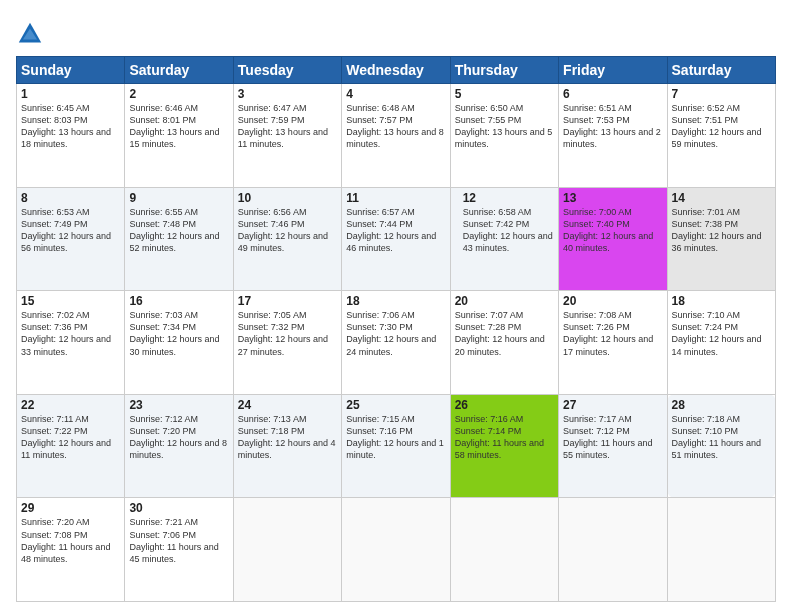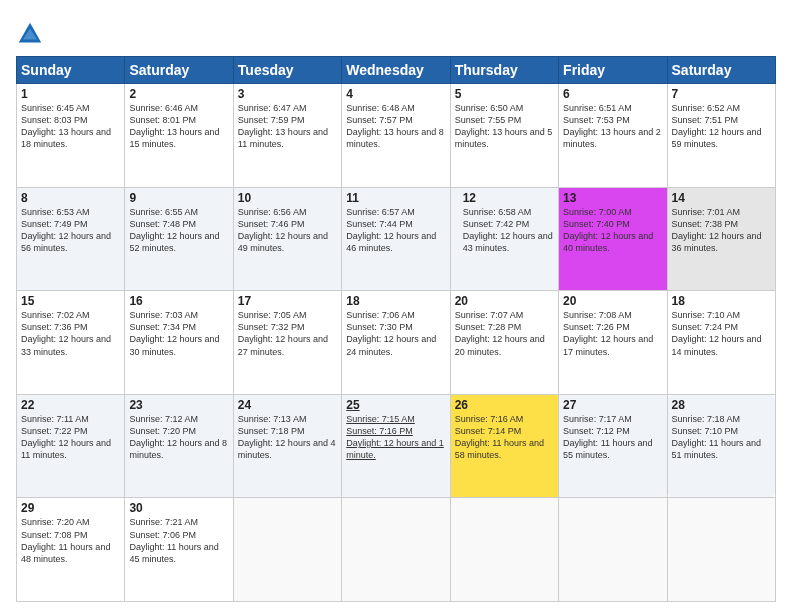--- a/index.html
+++ b/index.html
@@ -241,25 +241,25 @@
         <div class="day-info">Sunrise: 7:11 AM<br>Sunset: 7:22 PM<br>Daylight: 12 hours and 11 minutes.</div>
       </td>
           <td style="background: rgb(240, 244, 248);">
         <span class="day-num">23</span>
         <div class="day-info">Sunrise: 7:12 AM<br>Sunset: 7:20 PM<br>Daylight: 12 hours and 8 minutes.</div>
       </td>
           <td style="background: rgb(240, 244, 248);">
         <span class="day-num">24</span>
         <div class="day-info">Sunrise: 7:13 AM<br>Sunset: 7:18 PM<br>Daylight: 12 hours and 4 minutes.</div>
       </td>
-          <td style="background: rgb(240, 244, 248); text-decoration: underline;">
+          <td style="background: rgb(240, 244, 248);">
         <span class="day-num">25</span>
         <div class="day-info">Sunrise: 7:15 AM<br>Sunset: 7:16 PM<br>Daylight: 12 hours and 1 minute.</div>
       </td>
-          <td style="background: #fde047;">
+          <td style="background: #84cc16;">
         <span class="day-num">26</span>
         <div class="day-info">Sunrise: 7:16 AM<br>Sunset: 7:14 PM<br>Daylight: 11 hours and 58 minutes.</div>
       </td>
           <td style="background: rgb(240, 244, 248);">
         <span class="day-num">27</span>
         <div class="day-info">Sunrise: 7:17 AM<br>Sunset: 7:12 PM<br>Daylight: 11 hours and 55 minutes.</div>
       </td>
           <td style="background: rgb(240, 244, 248); border-radius: 8px;">
         <span class="day-num">28</span>
         <div class="day-info">Sunrise: 7:18 AM<br>Sunset: 7:10 PM<br>Daylight: 11 hours and 51 minutes.</div>

